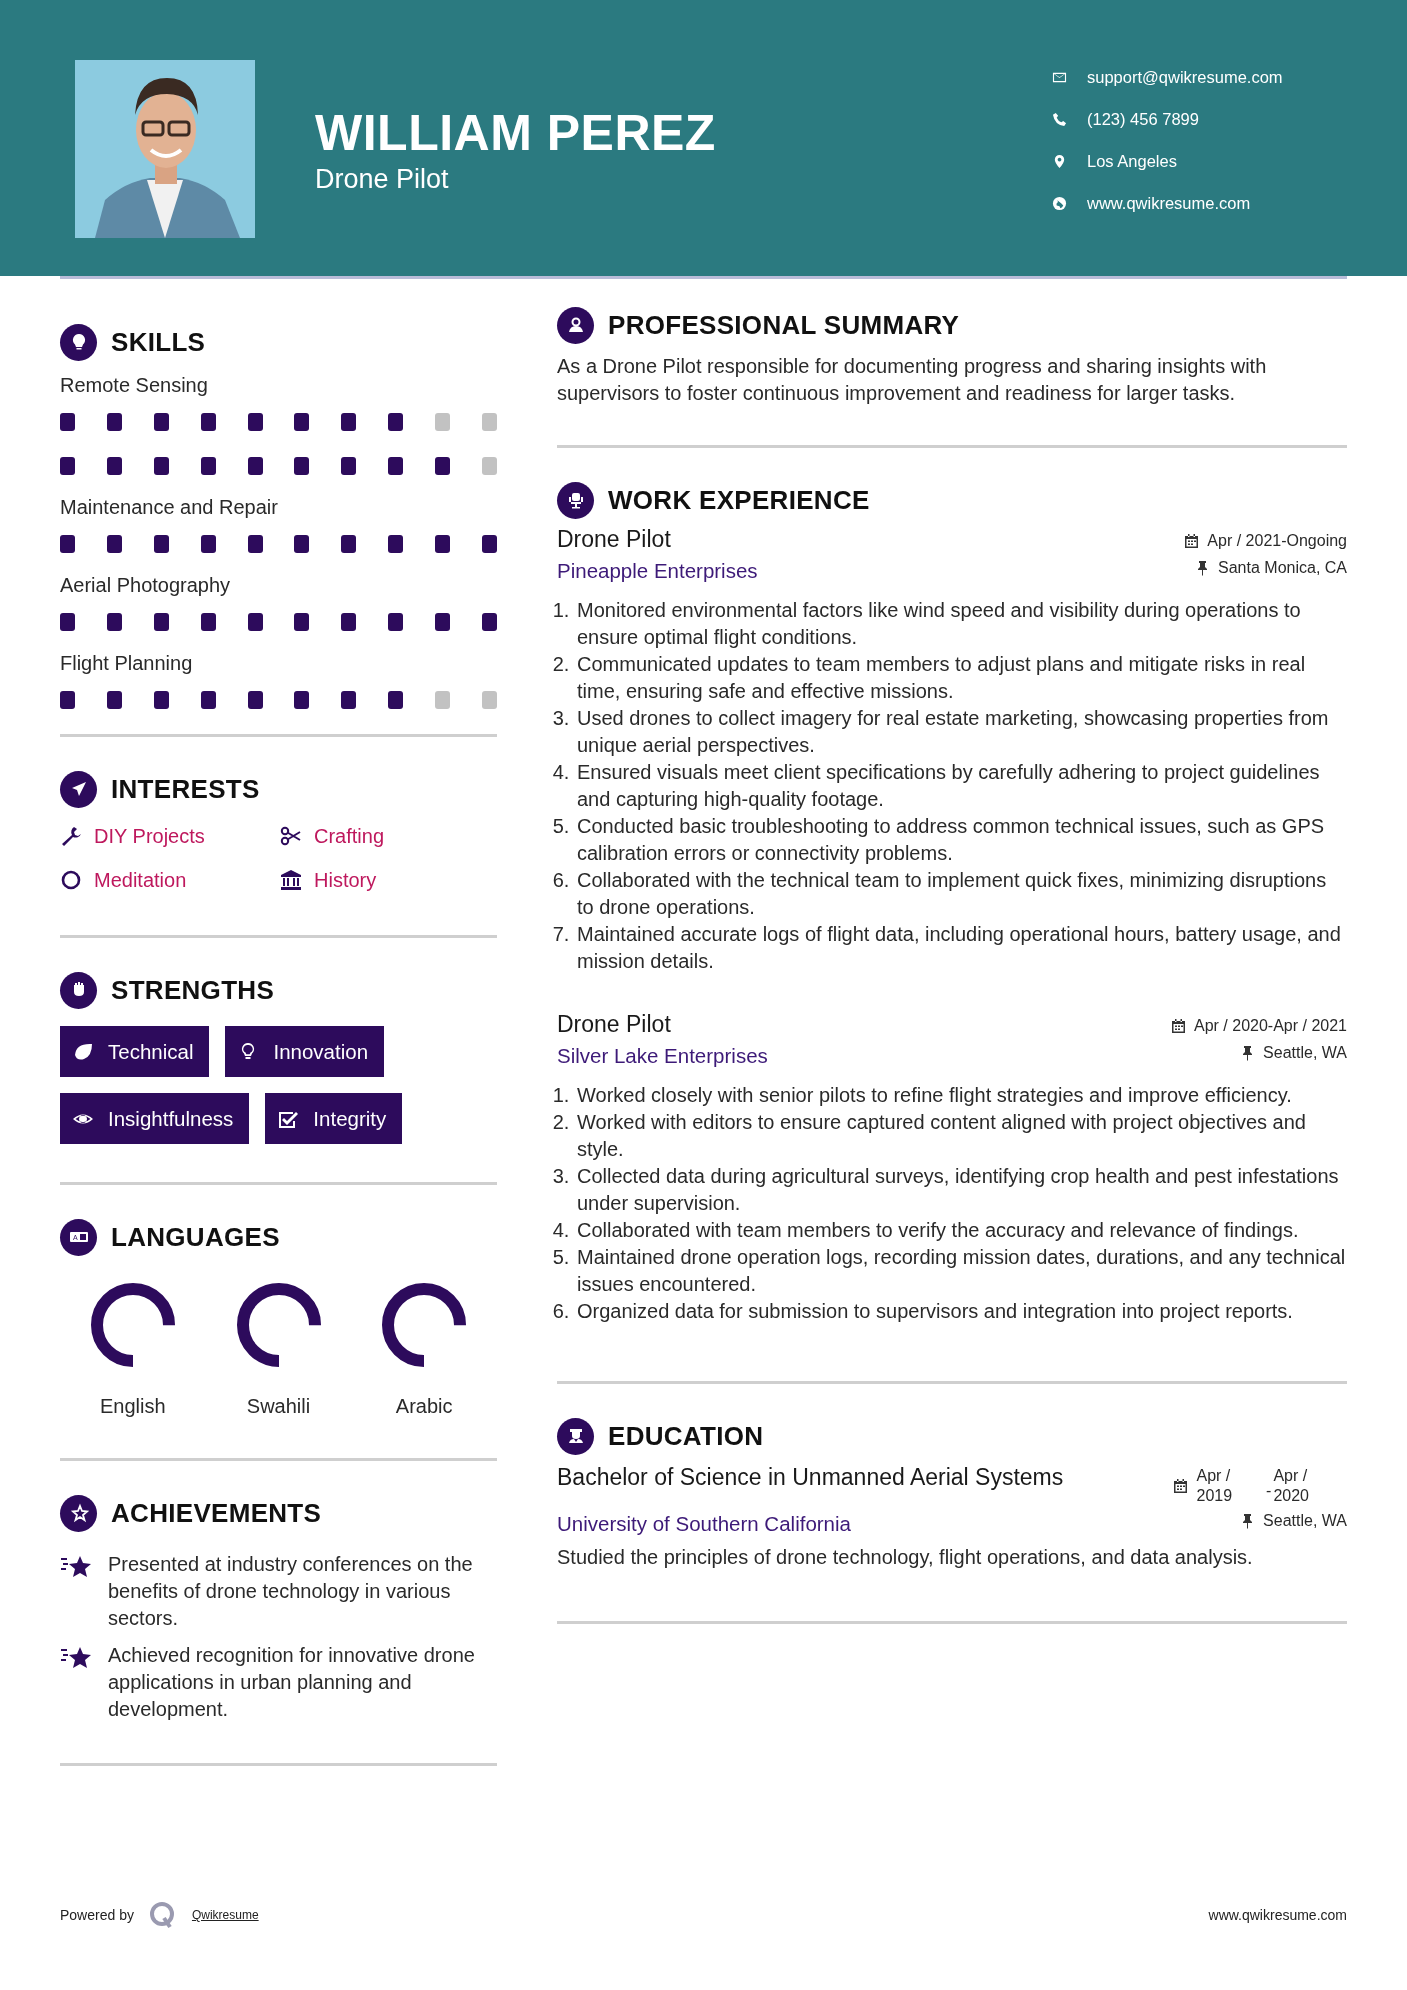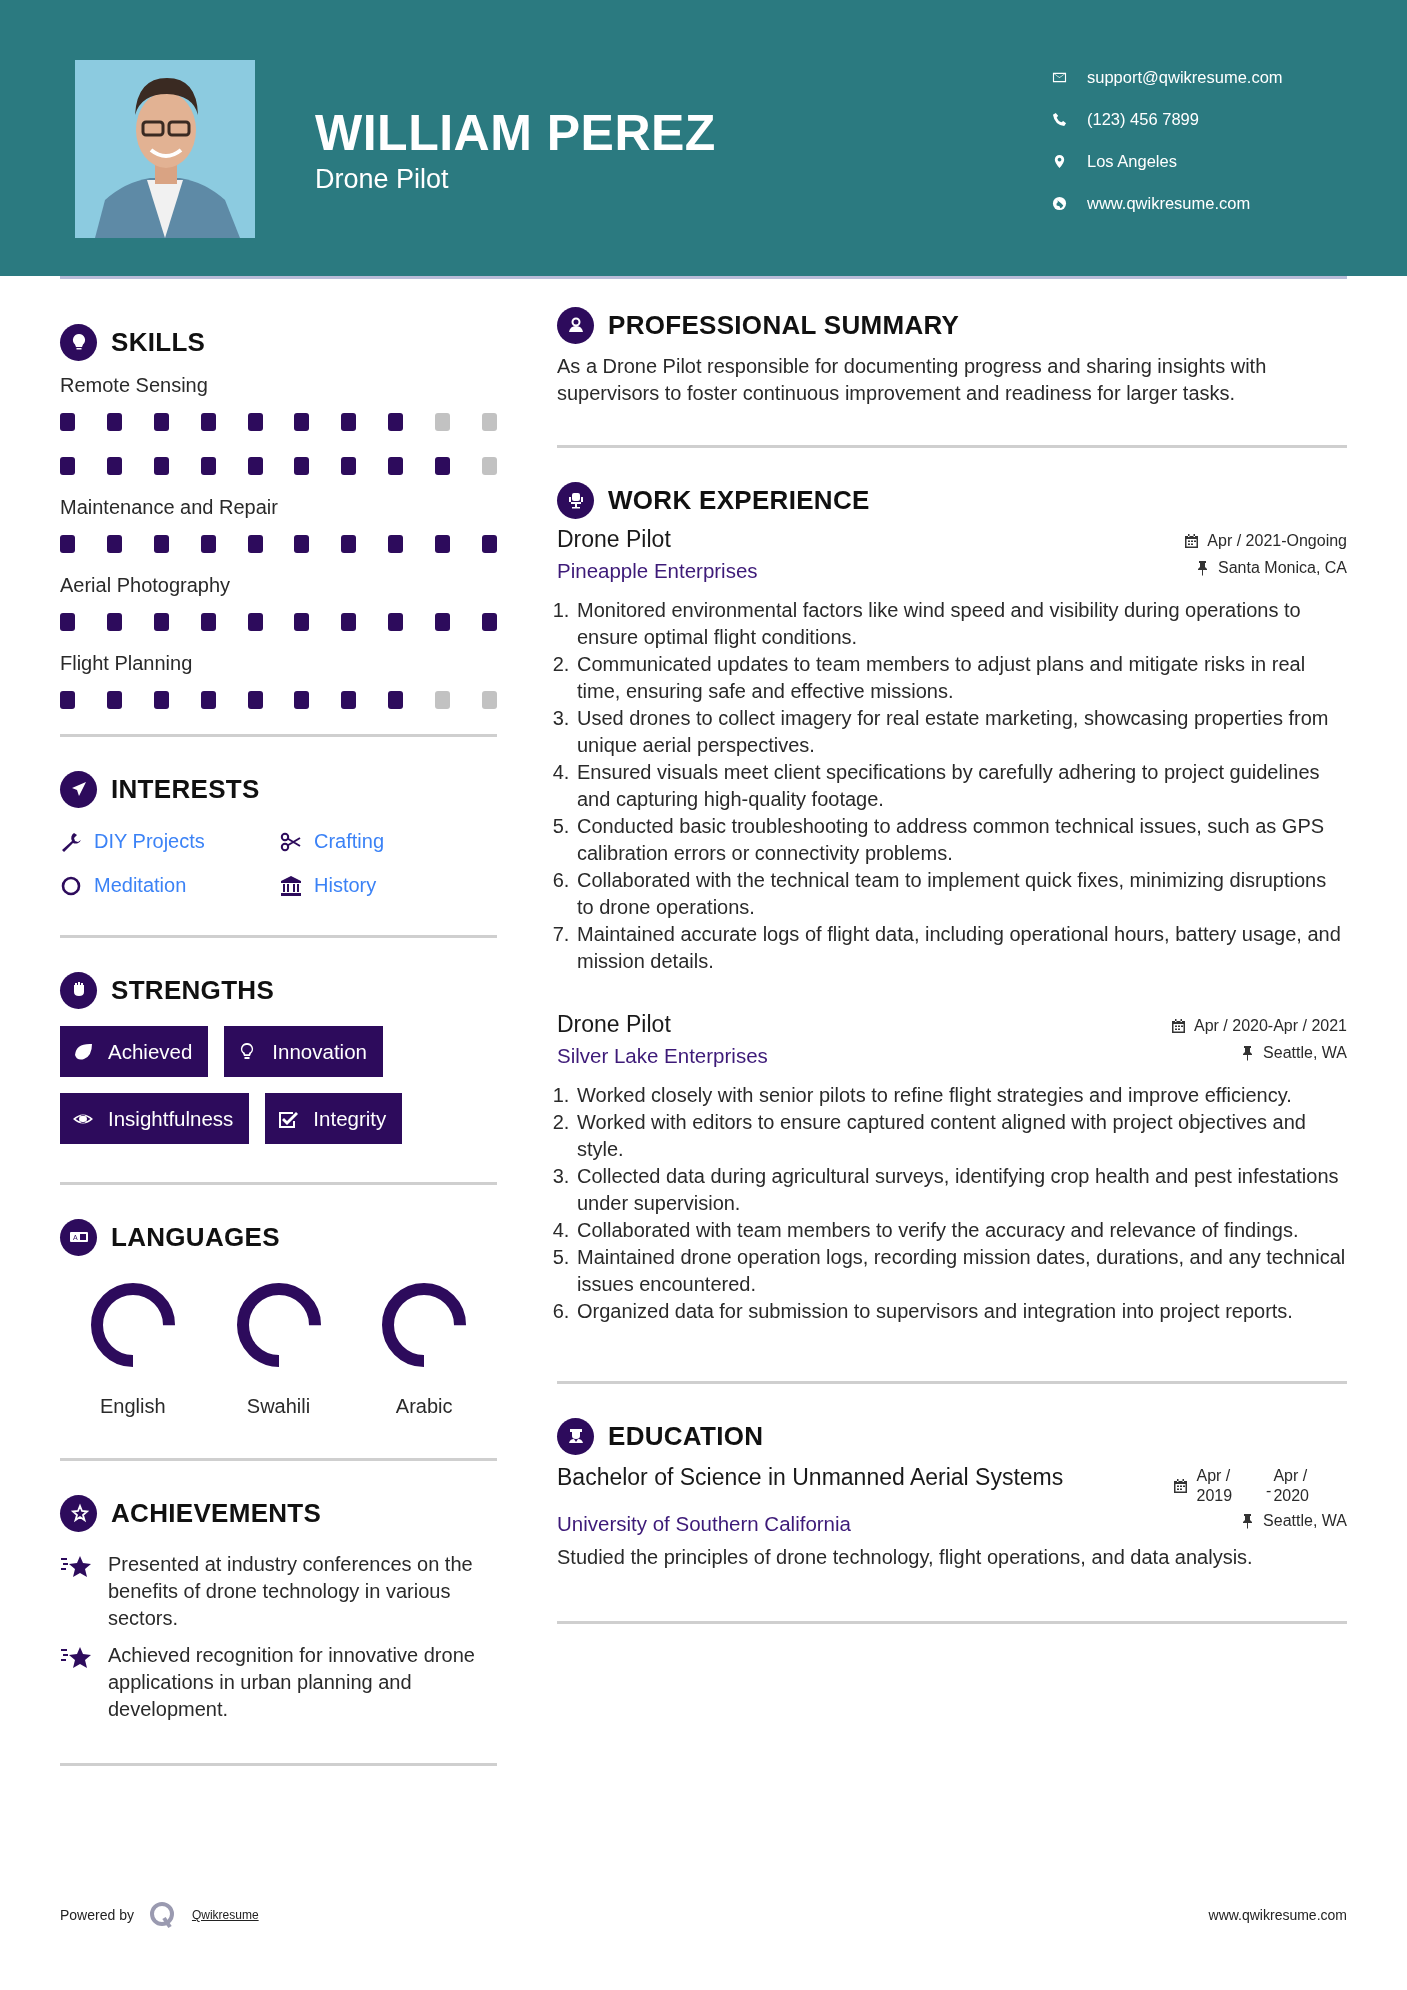--- a/index.html
+++ b/index.html
@@ -24,21 +24,21 @@
   .sec-icon svg { width: 20px; height: 20px; fill: #ffffff; }
   .sec-title { font-weight: 700; font-size: 26px; color: #111; letter-spacing: 0.3px; }
   .divider { height: 3px; background: #cfcfcf; width: 100%; }
 
   .skill-name { font-size: 20px; color: #2a2a2a; margin-top: 4px; height: 30px; line-height: 30px; }
   .dots { display: flex; justify-content: space-between; width: 437px; height: 44px; align-items: center; padding-right: 0; }
   .dot { width: 15px; height: 18px; border-radius: 3px; background: #2d0b5c; }
   .dot.off { background: #c2c2c2; }
 
   .interest-grid { display: grid; grid-template-columns: 220px 217px; row-gap: 10px; margin-top: 6px; }
-  .interest { display: flex; align-items: flex-end; font-size: 20px; color: #3b82f6; height: 34px; }
+  .interest { display: flex; align-items: center; font-size: 20px; color: #be185d; height: 34px; }
   .interest svg { width: 22px; height: 22px; fill: #2d0b5c; margin-right: 12px; flex: none; }
 
   .badges { display: flex; flex-wrap: wrap; gap: 16px 16px; margin-top: 12px; }
   .badge { display: flex; align-items: center; height: 51px; padding: 0 16px 0 12px; background: #2d0b5c; color: #ffffff; font-size: 20.5px; }
   .badge svg { width: 22px; height: 22px; fill: #ffffff; margin-right: 14px; }
 
   .langs { display: flex; gap: 0; margin-top: 18px; }
   .lang { width: 146px; display: flex; flex-direction: column; align-items: center; }
   .lang svg { width: 92px; height: 92px; }
   .lang-name { margin-top: 24px; font-size: 20px; color: #2a2a2a; }
@@ -248,21 +248,21 @@
             <path d="M5 5 H15 V12 Q15 16 10 16 Q5 16 5 12 Z M6 3 H8 V6 H6 Z M9 2 H11 V6 H9 Z M12 3 H14 V6 H12 Z"></path>
           </svg>
         </span>
       <span class="sec-title">STRENGTHS</span>
     </div>
     <div class="badges">
       <div class="badge">
         <svg viewBox="0 0 22 22">
             <path d="M20 3 Q4 2 3 14 Q5 20 12 18 Q20 15 20 3 Z M3 19 L12 10"></path>
           </svg>
-        <span>Achieved</span>
+        <span>Technical</span>
       </div>
       <div class="badge">
         <svg viewBox="0 0 22 22">
             <path d="M11 2 A6 6 0 0 1 15 12.5 L14 15 H8 L7 12.5 A6 6 0 0 1 11 2 Z M11 4 A4 4 0 0 0 8.5 11.5 L9.3 13.2 H12.7 L13.5 11.5 A4 4 0 0 0 11 4 Z M8.5 16 H13.5 V18 H8.5 Z" fill-rule="evenodd"></path>
           </svg>
         <span>Innovation</span>
       </div>
       <div class="badge">
         <svg viewBox="0 0 22 22">
             <path d="M1 11 Q11 2 21 11 Q11 20 1 11 Z M11 7 A4 4 0 1 0 11.01 7 Z M3.5 11 Q11 4.5 18.5 11 Q11 17.5 3.5 11 Z" fill-rule="evenodd"></path>

